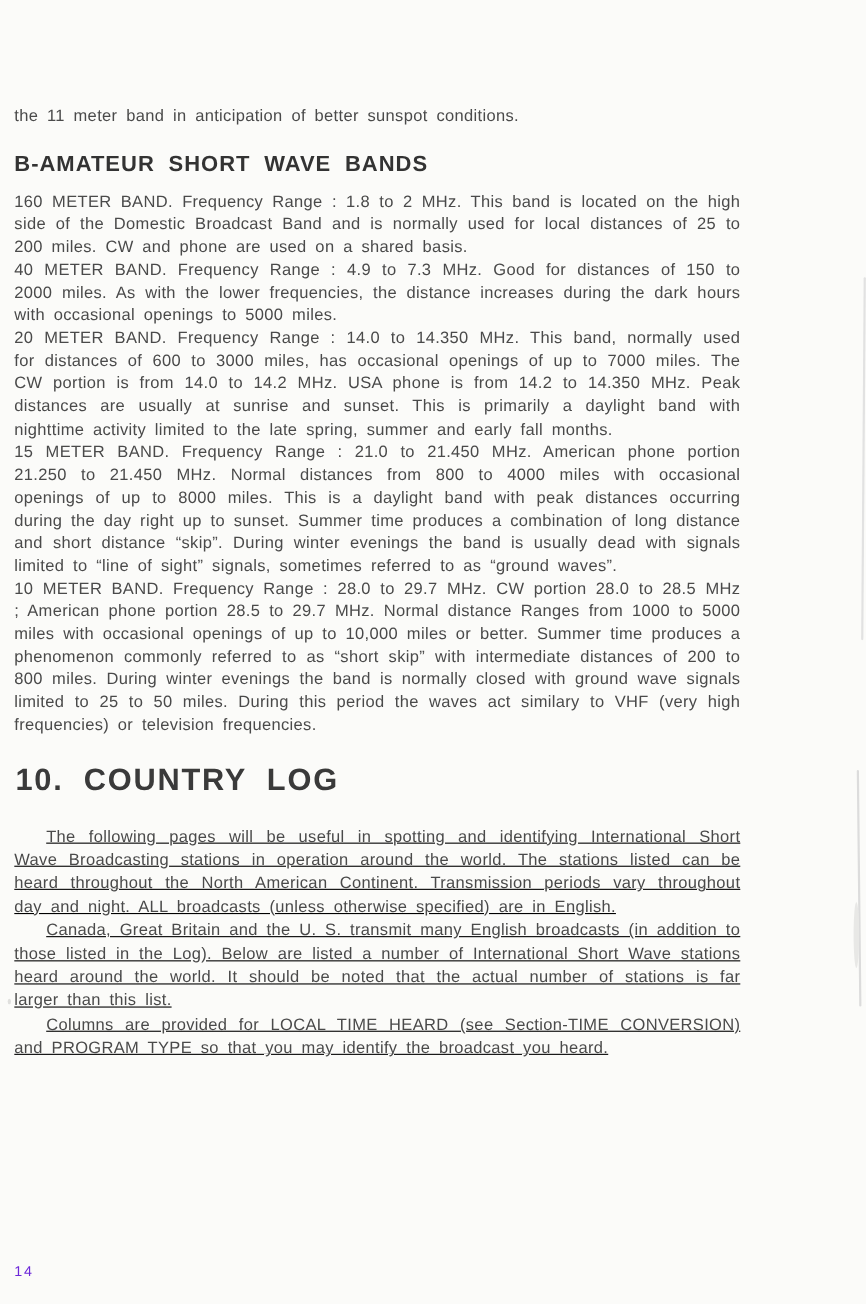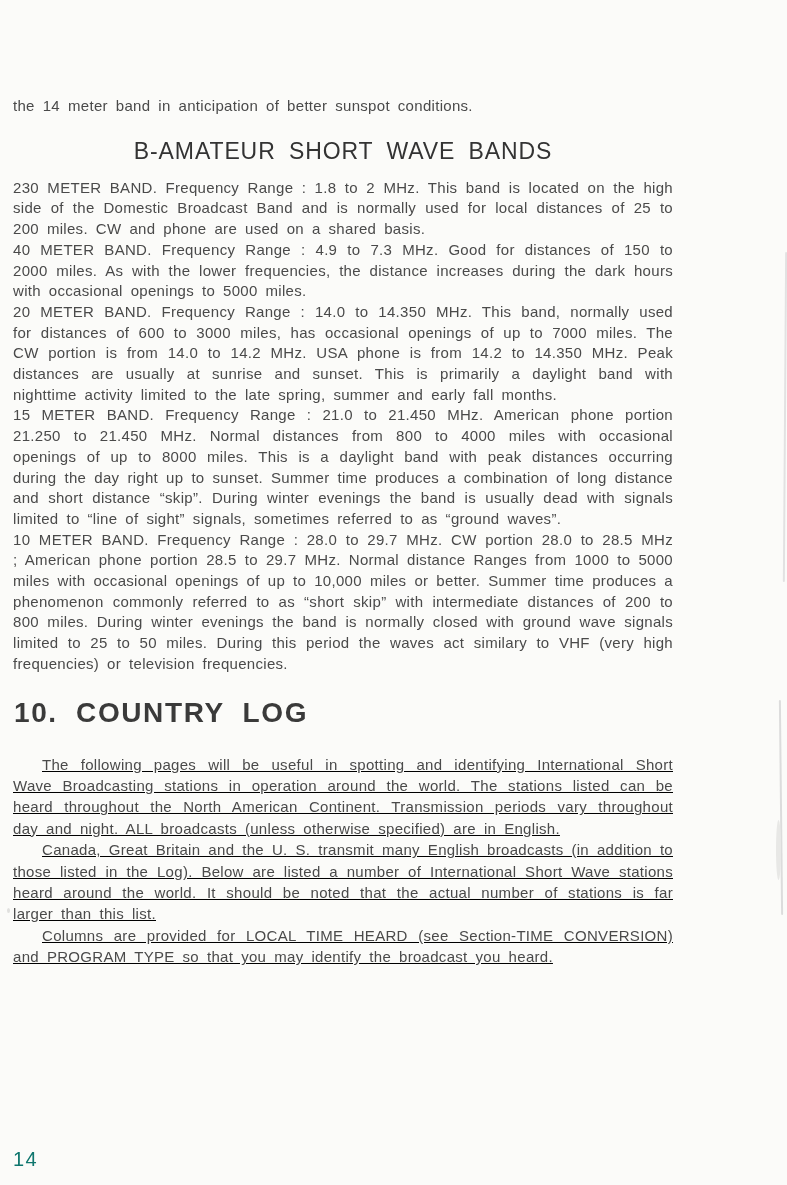--- a/index.html
+++ b/index.html
@@ -31,27 +31,26 @@
     text-align: justify;
     word-spacing: 3.5px;
     letter-spacing: 0.3px;
     margin: 0;
   }
   .intro {
     padding-top: 96px;
     text-align: left;
   }
   .section-heading {
-    font-size: 23px;
-    font-weight: normal;
+    font-size: 20px;
+    font-weight: bold;
     color: #333333;
     letter-spacing: 0.9px;
     word-spacing: 6px;
     margin: 21px 0 13px 0;
-    text-align: center;
   }
   .band-list p {
     margin: 0;
   }
   .chapter-heading {
     font-size: 28px;
     font-weight: bold;
     color: #3a3a3a;
     letter-spacing: 1.6px;
     word-spacing: 9px;
@@ -62,23 +61,23 @@
     text-decoration: underline;
   }
   .country-log p {
     text-indent: 29px;
     line-height: 21.4px;
   }
   .page-number {
     position: absolute;
     left: 13px;
     top: 1148px;
-    font-size: 20px;
+    font-size: 13px;
     letter-spacing: 1.5px;
-    color: #0f766e;
+    color: #6d28d9;
   }
   
   .artifact-line-top {
     position: absolute;
     left: 784px;
     top: 252px;
     width: 2px;
     height: 330px;
     background: #e2e2e2;
     transform: rotate(0.4deg);
@@ -118,26 +117,26 @@
 
 <div class="page">
 
   <div class="artifact-line-top"></div>
   <div class="artifact-line-bottom"></div>
   <div class="artifact-smudge"></div>
   <div class="artifact-dot"></div>
 
   <main class="content">
 
-    <p class="body-text intro">the 14 meter band in anticipation of better sunspot conditions.</p>
+    <p class="body-text intro">the 11 meter band in anticipation of better sunspot conditions.</p>
 
     <h2 class="section-heading">B-AMATEUR SHORT WAVE BANDS</h2>
 
     <section class="band-list">
-      <p class="body-text">230 METER BAND.  Frequency Range :  1.8 to 2 MHz.  This band is located on the high side of the Domestic Broadcast Band and is normally used for local distances of 25 to 200 miles.  CW and phone are used on a shared basis.</p>
+      <p class="body-text">160 METER BAND.  Frequency Range :  1.8 to 2 MHz.  This band is located on the high side of the Domestic Broadcast Band and is normally used for local distances of 25 to 200 miles.  CW and phone are used on a shared basis.</p>
       <p class="body-text">40 METER BAND.  Frequency Range :  4.9 to 7.3 MHz.  Good for distances of 150 to 2000 miles.  As with the lower frequencies, the distance increases during the dark hours with occasional openings to 5000 miles.</p>
       <p class="body-text">20 METER BAND.  Frequency Range :  14.0 to 14.350 MHz.  This band, normally used for distances of 600 to 3000 miles, has occasional openings of up to 7000 miles.  The CW portion is from 14.0 to 14.2 MHz.  USA phone is from 14.2 to 14.350 MHz.  Peak distances are usually at sunrise and sunset.  This is primarily a daylight band with nighttime activity limited to the late spring, summer and early fall months.</p>
       <p class="body-text">15 METER BAND.  Frequency Range :  21.0 to 21.450 MHz.  American phone portion 21.250 to 21.450 MHz.  Normal distances from 800 to 4000 miles with occasional openings of up to 8000 miles.  This is a daylight band with peak distances occurring during the day right up to sunset.  Summer time produces a combination of long distance and short distance “skip”.  During winter evenings the band is usually dead with signals limited to “line of sight” signals, sometimes referred to as “ground waves”.</p>
       <p class="body-text">10 METER BAND.  Frequency Range :  28.0 to 29.7 MHz.  CW portion 28.0 to 28.5 MHz ;  American phone portion 28.5 to 29.7 MHz.  Normal distance Ranges from 1000 to 5000 miles with occasional openings of up to 10,000 miles or better.  Summer time produces a phenomenon commonly referred to as “short skip” with intermediate distances of 200 to 800 miles.  During winter evenings the band is normally closed with ground wave signals limited to 25 to 50 miles.  During this period the waves act similary to VHF (very high frequencies) or television frequencies.</p>
     </section>
 
     <h1 class="chapter-heading">10. COUNTRY LOG</h1>
 
     <section class="country-log">
       <p class="body-text">The following pages will be useful in spotting and identifying International Short Wave Broadcasting stations in operation around the world.  The stations listed can be heard throughout the North American Continent.  Transmission periods vary throughout day and night.  ALL broadcasts (unless otherwise specified) are in English.</p>

